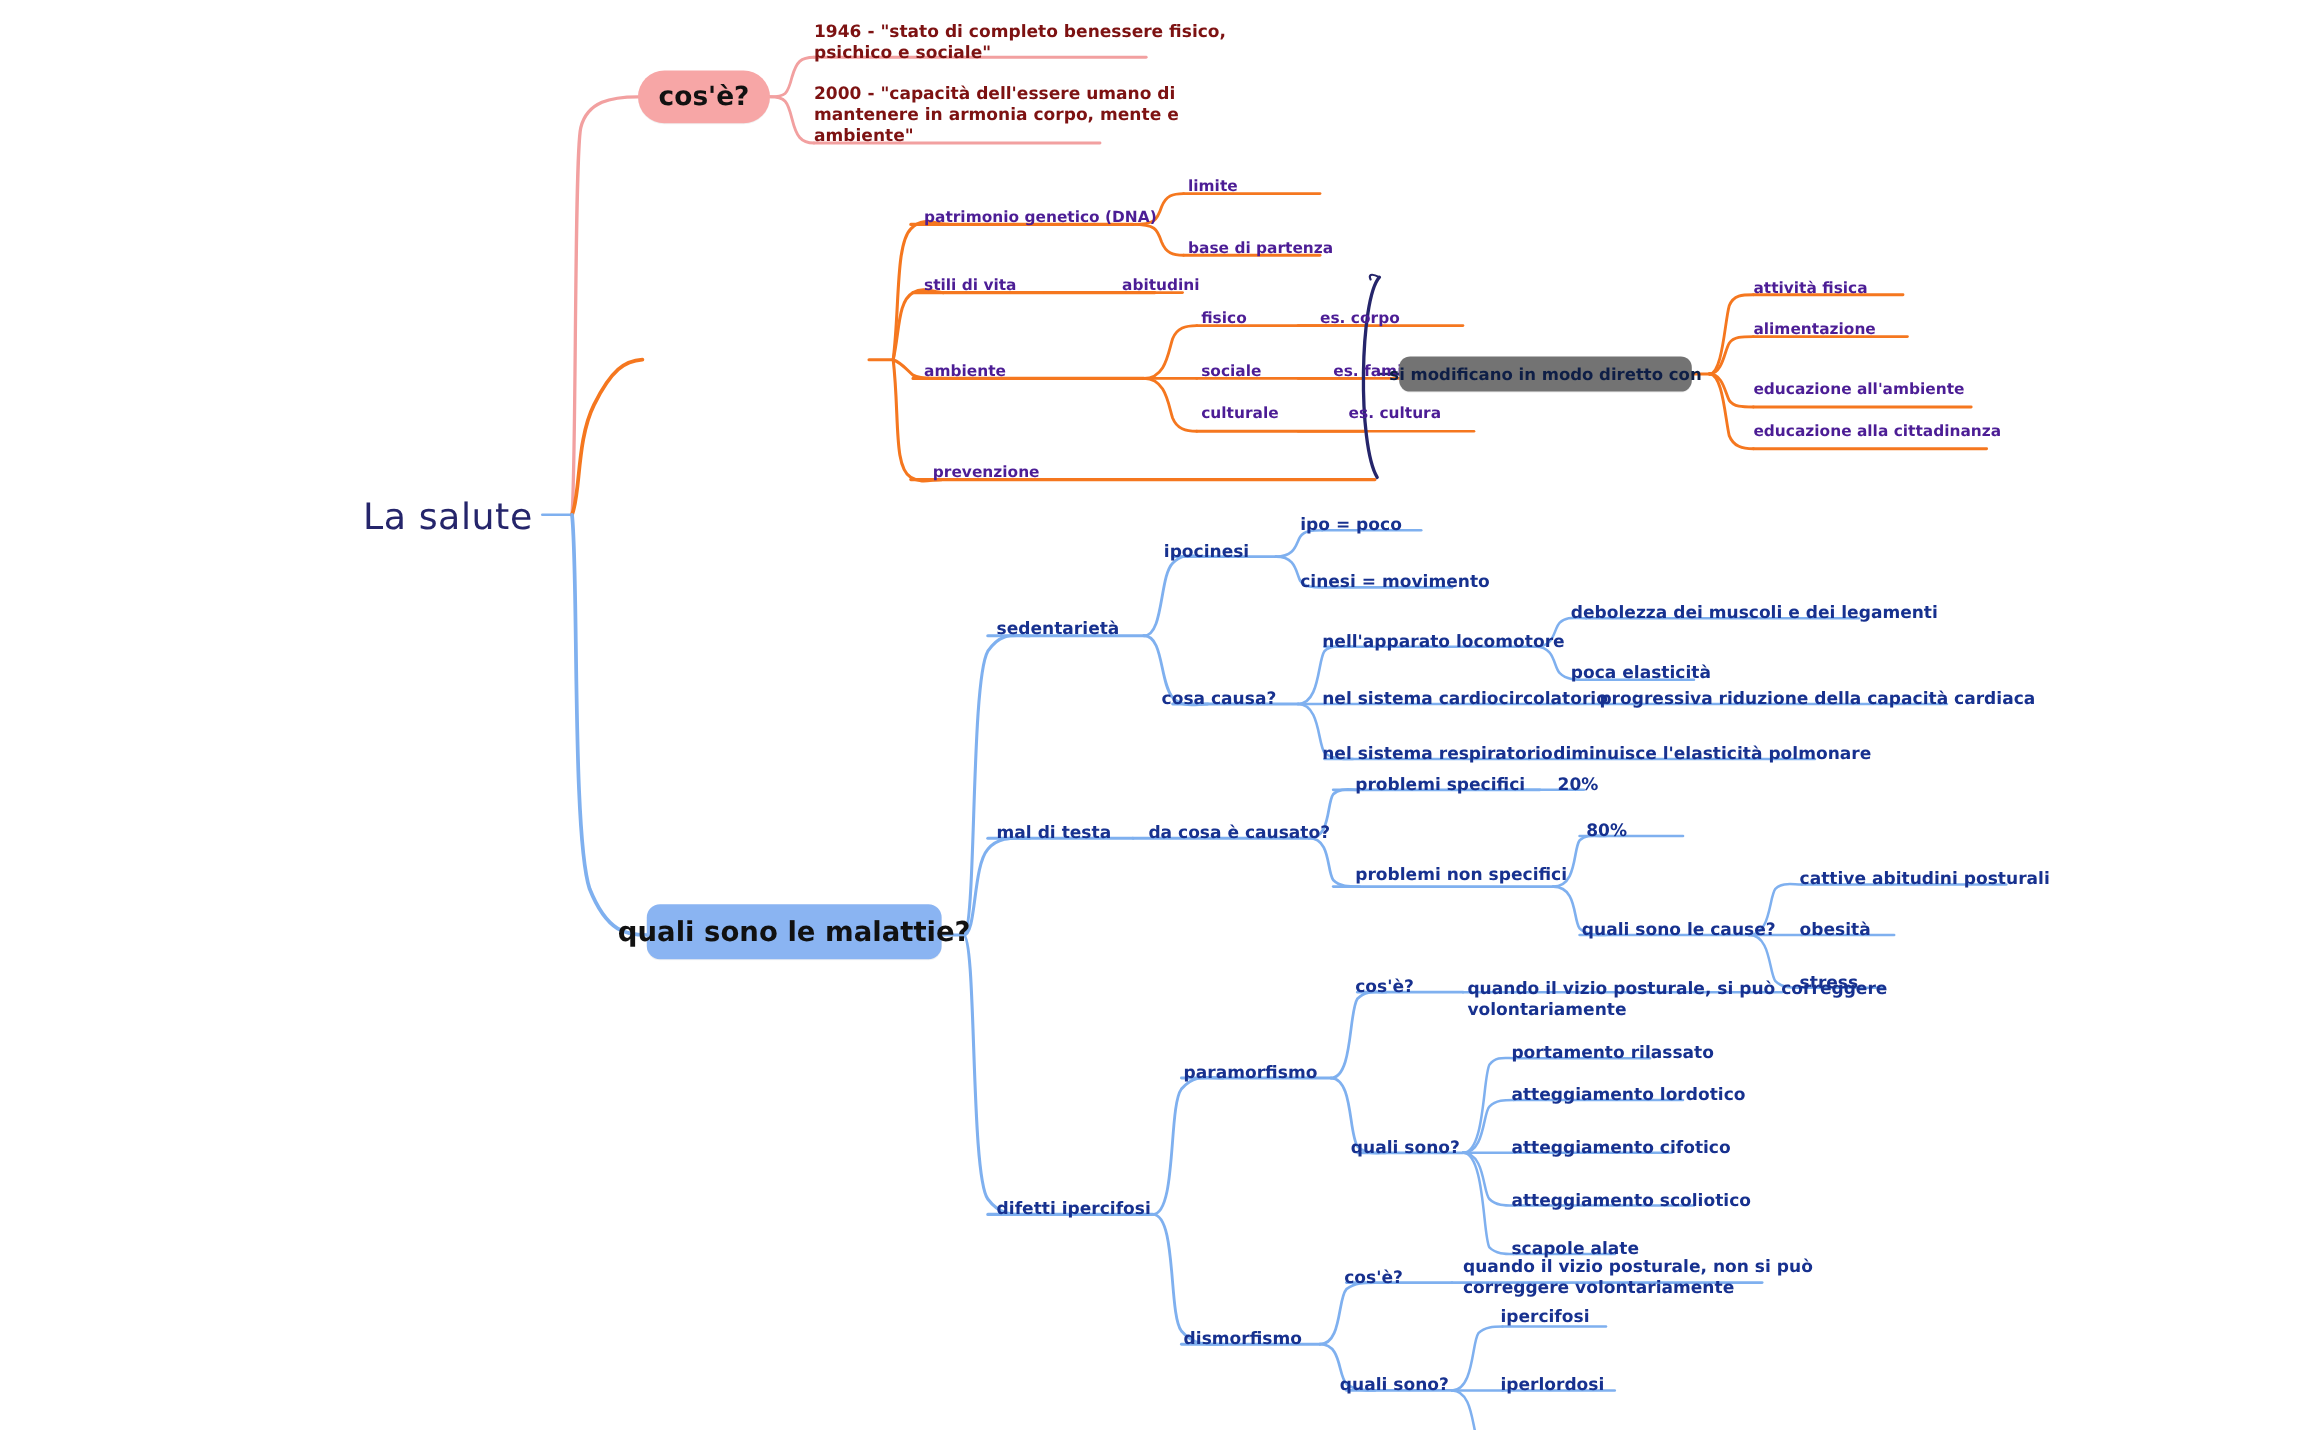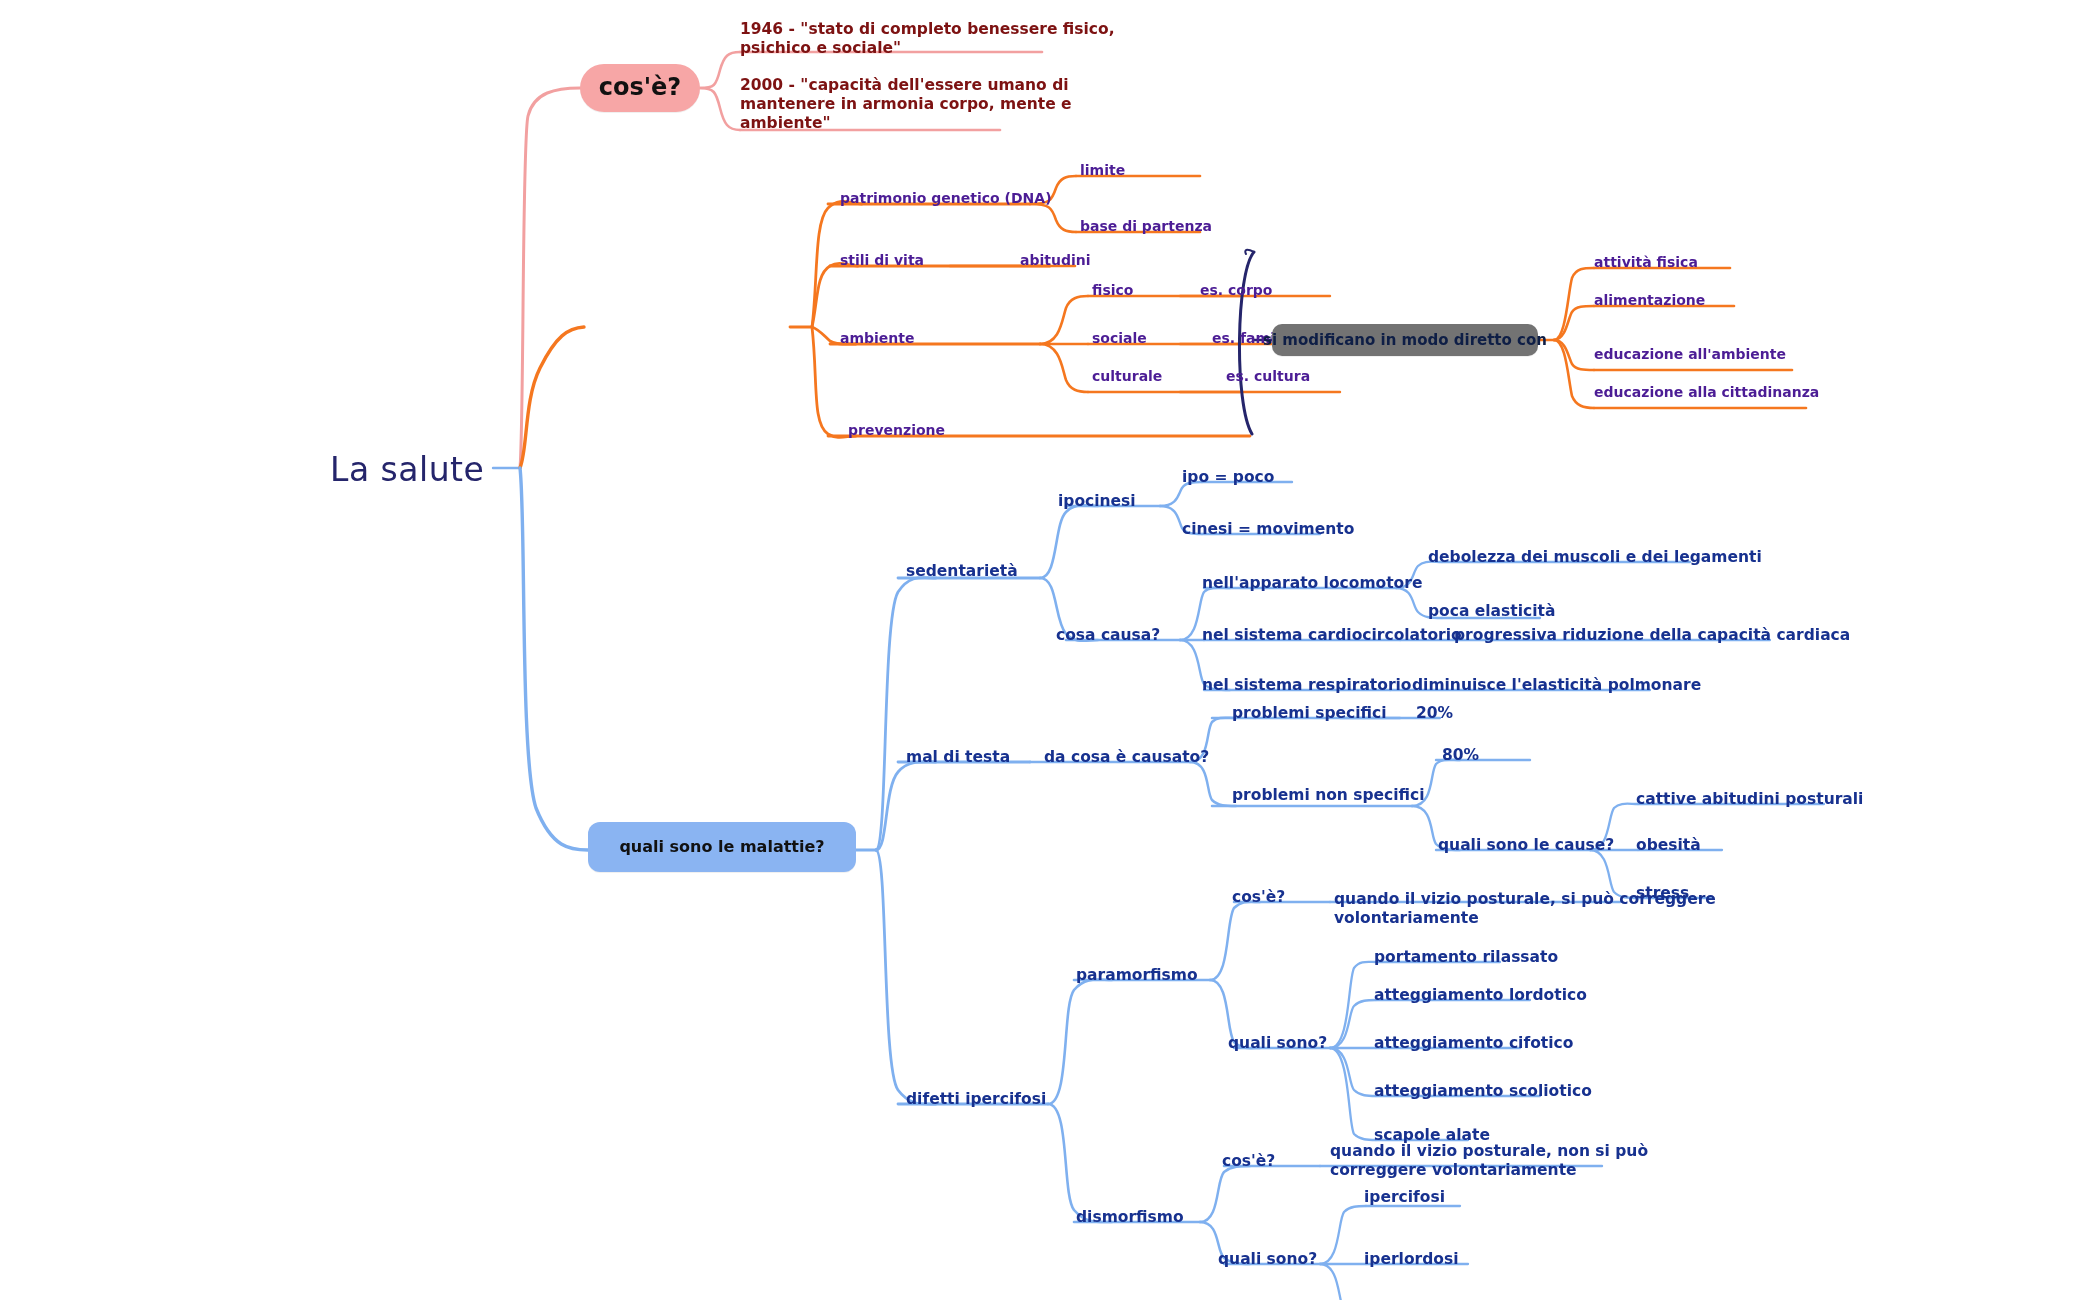--- a/index.html
+++ b/index.html
@@ -12,21 +12,21 @@
 
   
   .root{font-size:33px;color:#25256b;letter-spacing:.5px;font-weight:400;}
 
   
   .pill{border-radius:26px;color:#111111;font-weight:bold;
         display:flex;align-items:center;justify-content:center;
         box-shadow:0 1px 0 rgba(0,0,0,.06);}
   .pill.pink{background:#f7a6a6;font-size:24px;}
   .pill.orange{background:#f9822b;font-size:25px;}
-  .pill.blue{background:#8ab4f2;font-size:16px;border-radius:12px;}
+  .pill.blue{background:#8ab4f2;font-size:25px;border-radius:12px;}
   .pill.blue-sm{background:#737373;font-size:15px;border-radius:10px;
                 color:#0e1e46;font-weight:bold;}
 
   
   .lbl{font-weight:bold;}
   .lbl.pinkt{color:#7d1212;font-size:15.5px;}
   .lbl.oranget{color:#4c1d95;font-size:14px;}
   .lbl.bluet{color:#17318f;font-size:15.5px;}
 </style>
 </head>

